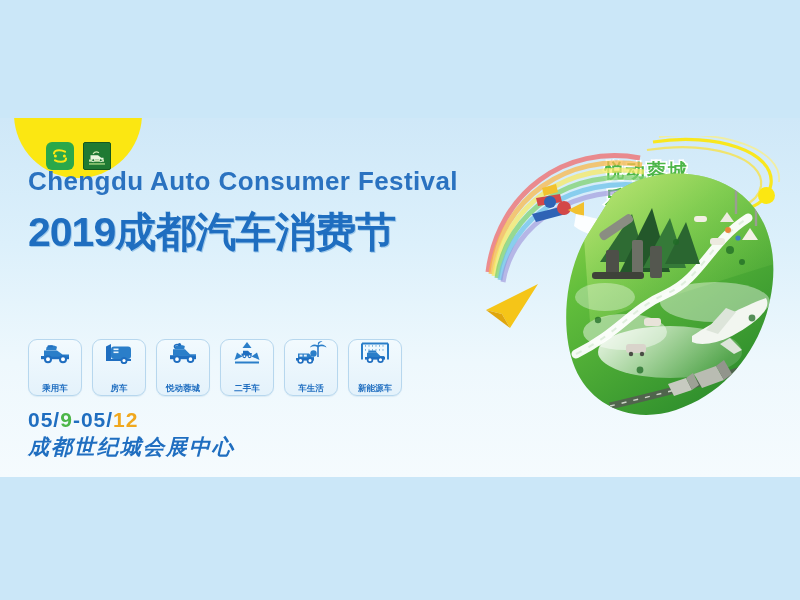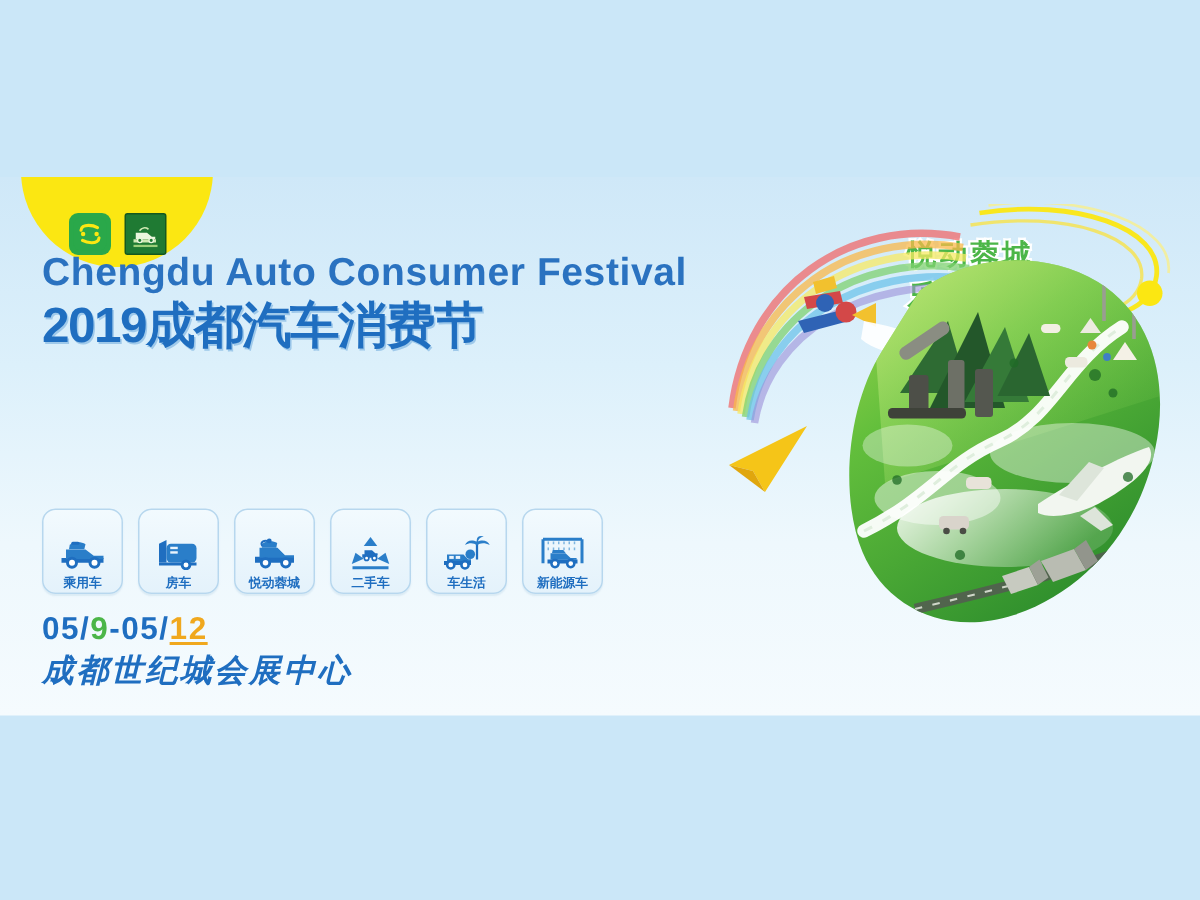--- a/index.html
+++ b/index.html
@@ -70,22 +70,22 @@
   
   .txtblock { position:absolute; left:28px; top:50px; }
 
   .title-en {
     font-size:26px; font-weight:bold;
     color:#2a72c0; letter-spacing:0.4px;
     line-height:1;
     white-space:nowrap;
   }
   .title-cn {
-    margin-top:6px;
-    font-size:33px; font-weight:bold;
+    margin-top:17px;
+    font-size:41px; font-weight:bold;
     color:#1f6ec0;
     letter-spacing:-1px;
     line-height:1.05;
     white-space:nowrap;
     text-shadow:1px 1px 0 #9fc9ea;
   }
   .subtitle-row {
     margin-top:9px;
     display:flex; align-items:center; gap:10px;
     white-space:nowrap;
@@ -105,40 +105,40 @@
   .cards {
     position:absolute; left:28px; top:221px;
     display:flex; gap:10px;
   }
   .card {
     width:54px; height:57px;
     border:1px solid #b7d7ee;
     border-radius:9px;
     background:linear-gradient(to bottom,#f2fafe,#e4f2fb);
     display:flex; flex-direction:column;
-    align-items:center; justify-content:flex-end;
+    align-items:center; justify-content:space-between;
     gap:1px;
     box-shadow:0 1px 1px rgba(120,170,205,.18);
   }
   .card .glyph { width:34px; height:26px; display:flex; align-items:center; justify-content:center; }
   .card .glyph svg { display:block; }
   .card .clabel {
     font-size:8.5px; font-weight:bold; color:#1f6ec0;
     letter-spacing:0px; white-space:nowrap;
   }
 
   
   .datev { position:absolute; left:28px; top:290px; }
   .dateline {
     font-size:21px; font-weight:bold; line-height:1.1;
     letter-spacing:1px; white-space:nowrap;
   }
   .d-blue { color:#1f6ec0; }
   .d-green { color:#4cb648; }
-  .d-orange { color:#f0a81e;text-decoration:underline; }
+  .d-orange { color:#f0a81e; }
   .venue {
     margin-top:2px;
     font-size:21px; font-weight:bold; color:#1f6ec0;
     letter-spacing:2px; white-space:nowrap;font-style:italic;
   }
 
   
   .illus { position:absolute; right:4px; top:4px; width:316px; height:352px; }
   .illus svg { display:block; }
 </style>

